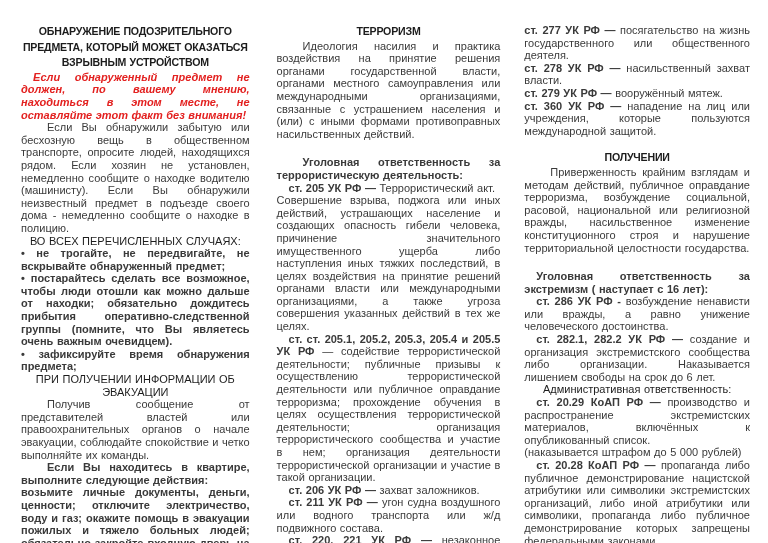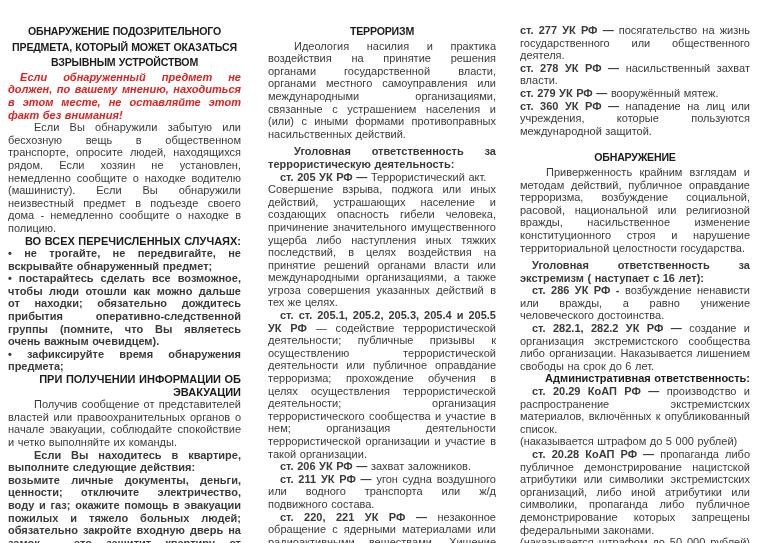--- a/index.html
+++ b/index.html
@@ -6,21 +6,21 @@
   body {
     width: 768px; height: 543px;
     background: #ffffff;
     overflow: hidden;
     font-family: "Liberation Sans", "DejaVu Sans", sans-serif;
     color: #3a3a3a;
   }
   .page {
     box-sizing: border-box;
     width: 768px; height: 543px;
-    padding: 24px 18px 0 8px;
+    padding: 24px 18px 0 21px;
     display: flex;
   }
   .col { box-sizing: border-box; }
   .col-left   { width: 233px; margin-right: 27px; }
   .col-middle { width: 228px; margin-right: 24px; }
   .col-right  { width: 230px; }
   p {
     margin: 0;
     font-size: 11px;
     line-height: 12.6px;
@@ -31,32 +31,32 @@
   .b { font-weight: 700; }
   .h1 {
     font-weight: 700;
     font-size: 10.6px;
     line-height: 15.6px;
     letter-spacing: -0.2px;
     text-align: center;
     color: #1c1c1c;
   }
   .subhead {
-    font-weight: 700;
-    text-align: right;
+    font-weight: 400;
+    text-align: center;
     color: #1c1c1c;
   }
   .red {
     color: #e32120;
     font-weight: 700;
     font-style: italic;
   }
   .i26 { text-indent: 26px; }
   .i12 { text-indent: 12px; }
-  .gap   { margin-top: 5px; }
+  .gap   { margin-top: 16px; }
   .gap16 { margin-top: 13px; }
   .jl { text-align-last: justify; }
 </style>
 </head>
 <body>
 
 <div class="page">
 
   <div class="col col-left">
     <p class="h1">ОБНАРУЖЕНИЕ ПОДОЗРИТЕЛЬНОГО ПРЕДМЕТА, КОТОРЫЙ МОЖЕТ ОКАЗАТЬСЯ ВЗРЫВНЫМ УСТРОЙСТВОМ</p>
@@ -83,21 +83,21 @@
     <p class="i12"><b>ст. 206 УК РФ — </b><span>захват заложников.</span></p>
     <p class="i12"><b>ст. 211 УК РФ — </b><span>угон судна воздушного или водного транспорта или ж/д подвижного состава.</span></p>
     <p class="i12"><b>ст. 220, 221 УК РФ — </b><span>незаконное обращение с ядерными материалами или радиоактивными веществами. Хищение либо вымогательство данных веществ.</span></p>
   </div>
 
   <div class="col col-right">
     <p><b>ст. 277 УК РФ — </b><span>посягательство на жизнь государственного или общественного деятеля.</span></p>
     <p><b>ст. 278 УК РФ — </b><span>насильственный захват власти.</span></p>
     <p><b>ст. 279 УК РФ — </b><span>вооружённый мятеж.</span></p>
     <p><b>ст. 360 УК РФ — </b><span>нападение на лиц или учреждения, которые пользуются международной защитой.</span></p>
-    <p class="h1 gap16">ОБНАРУЖЕНИЕ</p>
+    <p class="h1 gap16">ПОЛУЧЕНИИ</p>
     <p class="i26">Приверженность крайним взглядам и методам действий, публичное оправдание терроризма, возбуждение социальной, расовой, национальной или религиозной вражды, насильственное изменение конституционного строя и нарушение территориальной целостности государства.</p>
     <p class="b i12 gap">Уголовная ответственность за экстремизм ( наступает с 16 лет):</p>
     <p class="i12"><b>ст. 286 УК РФ - </b><span>возбуждение ненависти или вражды, а равно унижение человеческого достоинства.</span></p>
     <p class="i12"><b>ст. 282.1, 282.2 УК РФ — </b><span>создание и организация экстремистского сообщества либо организации. Наказывается лишением свободы на срок до 6 лет.</span></p>
     <p class="subhead">Административная ответственность:</p>
     <p class="i12"><b>ст. 20.29 КоАП РФ — </b><span>производство и распространение экстремистских материалов, включённых к опубликованный список.</span></p>
     <p>(наказывается штрафом до 5 000 рублей)</p>
     <p class="i12"><b>ст. 20.28 КоАП РФ — </b><span>пропаганда либо публичное демонстрирование нацистской атрибутики или символики экстремистских организаций, либо иной атрибутики или символики, пропаганда либо публичное демонстрирование которых запрещены федеральными законами.</span></p>
     <p class="jl">(наказывается штрафом до 50 000 рублей)</p>
   </div>

